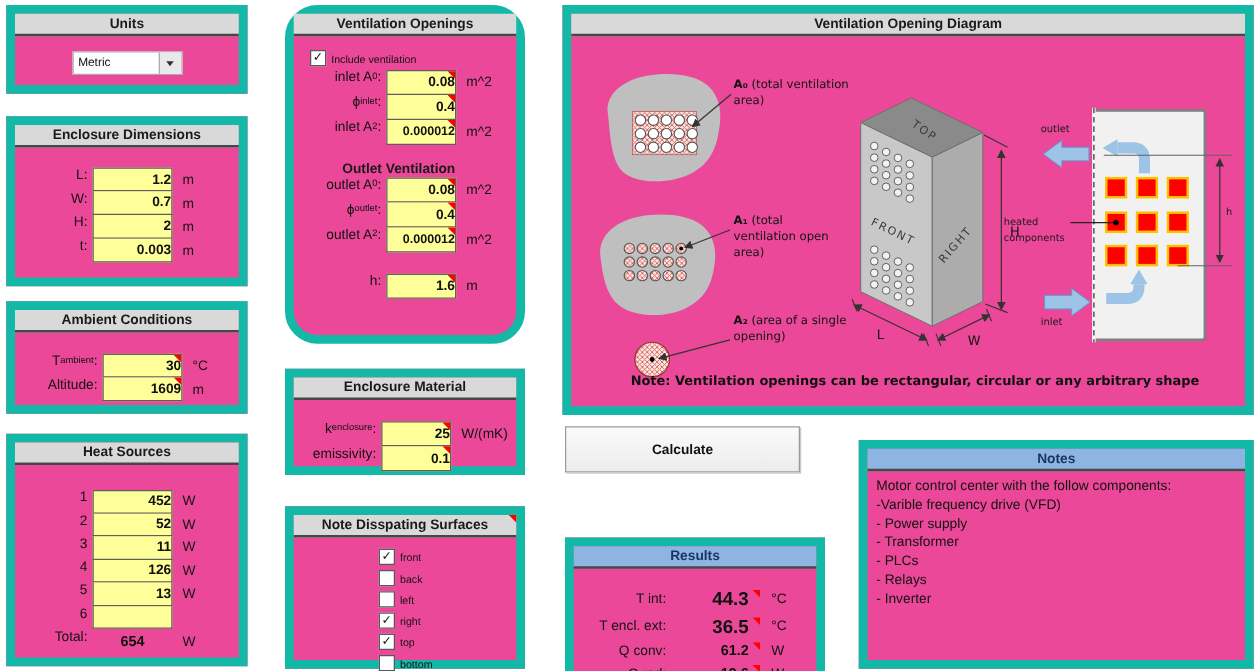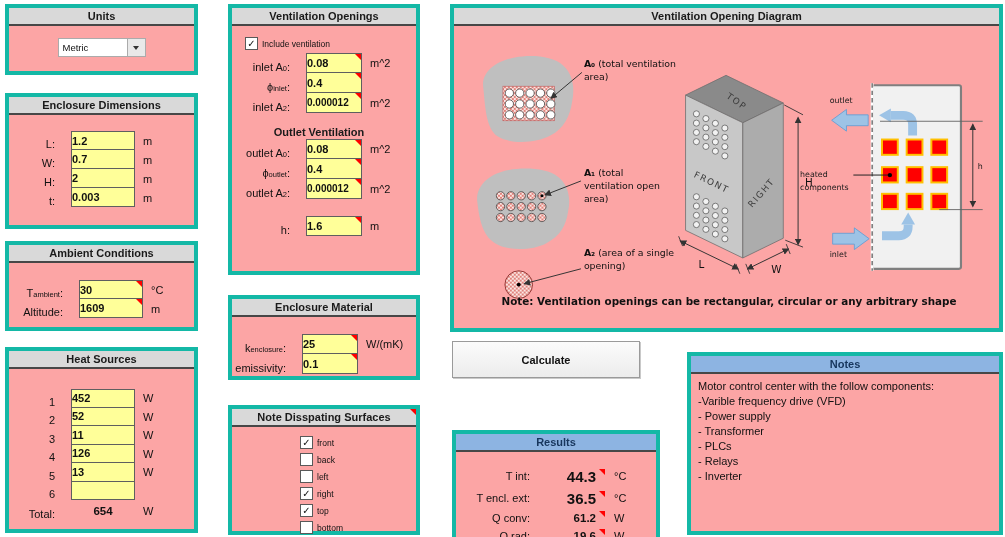--- a/index.html
+++ b/index.html
@@ -1,30 +1,30 @@
 <!DOCTYPE html>
 <html><head>
 <meta charset="utf-8">
 <style>
   html,body{margin:0;padding:0;}
   body{
     position:relative;width:1005px;height:537px;background:#fff;
     font-family:"Liberation Sans","DejaVu Sans",sans-serif;font-size:11px;color:#111;
     overflow:hidden;
   }
-  .panel{position:absolute;background:#fca5a5;border:4px solid #14b8a6;box-sizing:border-box;}
+  .panel{position:absolute;background:#ec4899;border:7px solid #14b8a6;box-sizing:border-box;}
   .phead{height:18px;line-height:16px;background:#D9D9D9;border-bottom:2px solid #474747;
     font-weight:bold;font-size:11px;text-align:center;box-sizing:border-box;color:#1a1a1a;}
   .phead.blue{background:#8DB4E2;color:#17365D;}
 
   .vrow{display:grid;align-items:stretch;height:19px;}
-  .vrow .vlabel{display:flex;align-items:flex-end;justify-content:flex-end;padding-right:16px;white-space:nowrap;}
+  .vrow .vlabel{display:flex;align-items:flex-start;justify-content:flex-end;padding-right:4px;white-space:nowrap;}
   .vrow .vunit{display:flex;align-items:center;padding-left:8px;white-space:nowrap;}
   .cell{position:relative;background:#FFFF99;border:1px solid #5f5f5f;display:flex;align-items:center;
-    justify-content:flex-start;font-weight:600;font-size:11px;box-sizing:border-box;}
+    justify-content:flex-end;font-weight:600;font-size:11px;box-sizing:border-box;}
   .cell .cell-text{position:relative;z-index:1;}
   .stack .vrow:not(:first-child) .cell{border-top:0;}
   .corner{position:absolute;top:0;right:0;width:0;height:0;
     border-left:6px solid transparent;border-top:6px solid #FF0000;z-index:2;}
   sub{font-size:7.5px;}
 
   
   .g-dim{grid-template-columns:62px 64px 44px;}
   .g-amb{grid-template-columns:70px 64px 44px;}
   .g-vent{grid-template-columns:74px 56px 50px;}
@@ -194,21 +194,21 @@
       <span class="vunit"></span>
     </div>
   </div>
   <div class="vrow g-dim total-row">
     <span class="vlabel">Total:</span>
     <span class="total-val">654</span>
     <span class="vunit">W</span>
   </div>
 </div>
 
-<div class="panel" style="left:228px;top:4px;width:192px;height:271px;">
+<div class="panel" style="left:228px;top:4px;width:192px;height:271px;border-radius:26px;">
   <div class="phead">Ventilation Openings</div>
   <div class="cbrow" style="margin:9px 0 0 13px;">
     <span class="cbx">
         <span>✓</span>
       </span>
     <span class="cbx-label">Include ventilation</span>
   </div>
   <div class="stack" style="margin-top:1px;">
     <div class="vrow g-vent" style="height:20px;">
       <span class="vlabel">

